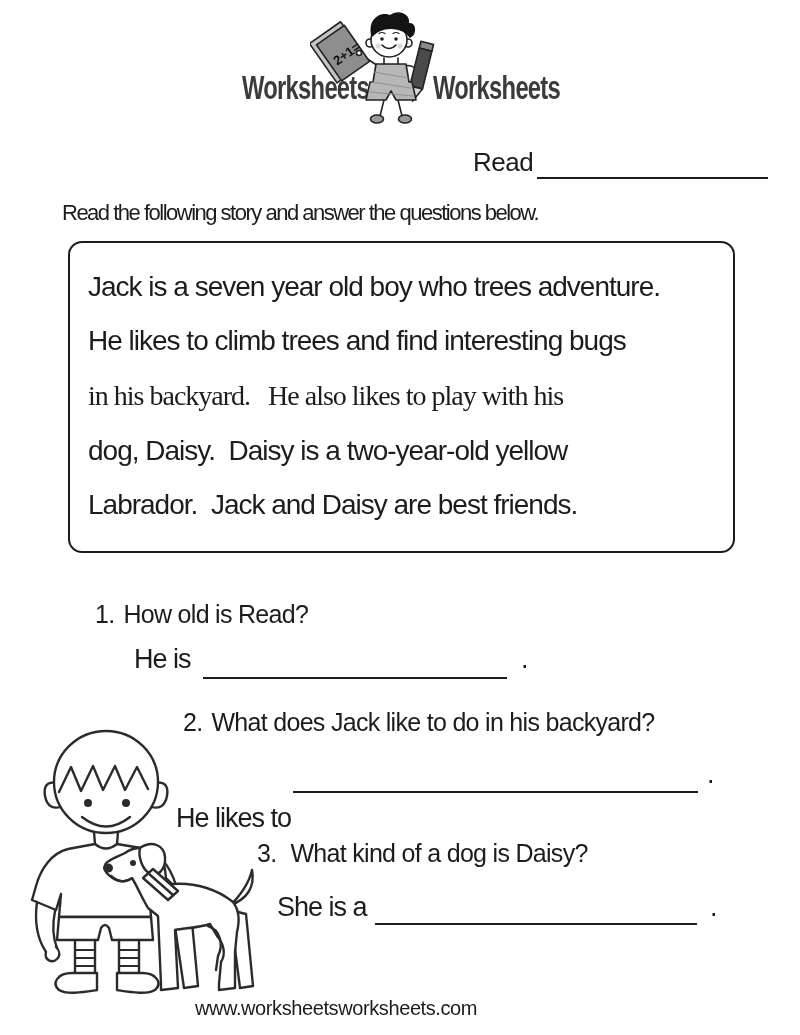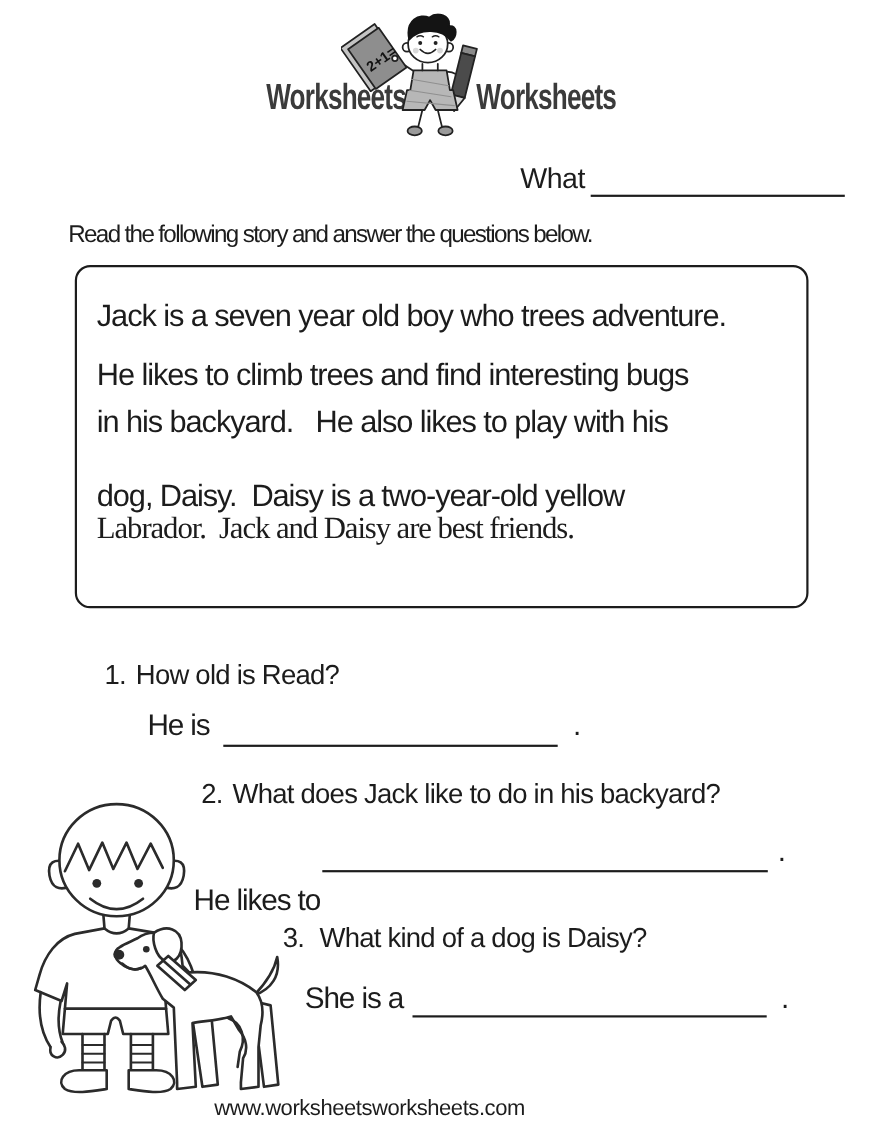--- a/index.html
+++ b/index.html
@@ -71,31 +71,31 @@
 
       <circle cx="72" cy="27" r="1.8" fill="#222" stroke="none"></circle>
       <circle cx="86" cy="27" r="1.8" fill="#222" stroke="none"></circle>
       <path d="M69,21.5 Q72,19.5 75,21.5 M83,21.5 Q86,19.5 89,21.5" stroke-width="1.2"></path>
       <circle cx="68" cy="34" r="2.6" fill="#d9d9d9" stroke="none"></circle>
       <circle cx="90" cy="34" r="2.6" fill="#d9d9d9" stroke="none"></circle>
       <path d="M72,33 Q79,40 86,33"></path>
     </g>
   </svg>
 
-  <div class="abs name-label" style="left:473px;top:149px;">What</div>
+  <div class="abs name-label" style="left:473px;top:149px;">Read</div>
   <div class="abs blank thin" style="left:537px;top:155px;width:231px;"></div>
 
   <div class="abs instruction" style="left:62px;top:198px;">Read the following story and answer the questions below.</div>
 
   <div class="abs story-box" style="left:68px;top:241px;width:663px;height:308px;"></div>
   <div class="abs story-line" style="left:88px;top:272px;">Jack is a seven year old boy who trees adventure.</div>
   <div class="abs story-line" style="left:88px;top:326px;">He likes to climb trees and find interesting bugs</div>
-  <div class="abs story-line" style="left:88px;top:369px;">in his backyard.   He also likes to play with his</div>
+  <div class="abs story-line" style="left:88px;top:381px;font-family:Liberation Serif, serif;">in his backyard.   He also likes to play with his</div>
   <div class="abs story-line" style="left:88px;top:436px;">dog, Daisy.  Daisy is a two-year-old yellow</div>
-  <div class="abs story-line" style="left:88px;top:466px;font-family:Liberation Serif, serif;">Labrador.  Jack and Daisy are best friends.</div>
+  <div class="abs story-line" style="left:88px;top:490px;">Labrador.  Jack and Daisy are best friends.</div>
 
   <div class="abs q-row" style="left:95px;top:600px;">
     <span class="q-num">1.</span>
     <span>How old is Read?</span>
   </div>
   <div class="abs ans-text" style="left:134px;top:644px;">He is</div>
   <div class="abs blank" style="left:203px;top:655px;width:304px;"></div>
   <div class="abs ans-text" style="left:521px;top:644px;">.</div>
 
   <div class="abs q-row" style="left:183px;top:708px;">

